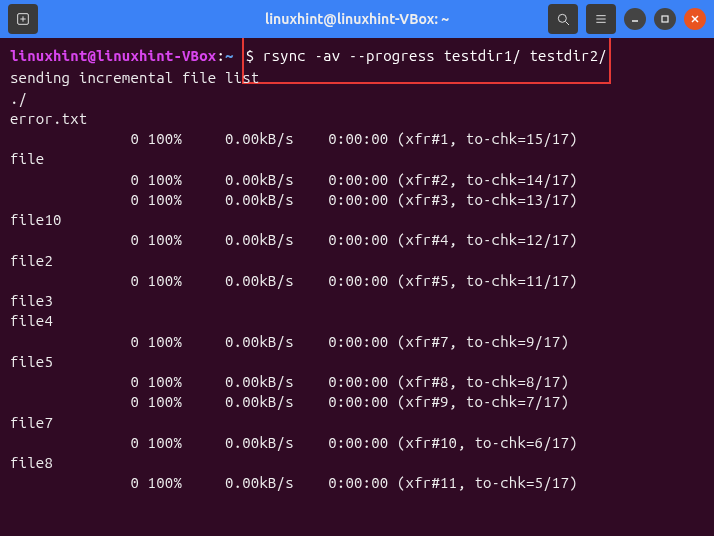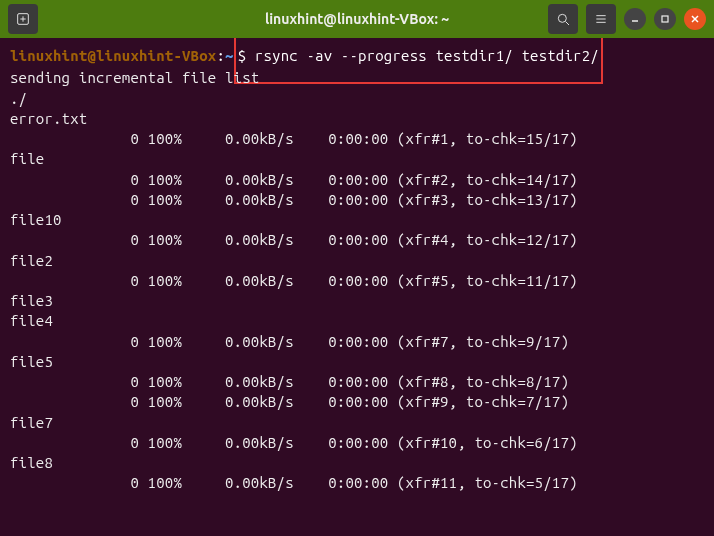--- a/index.html
+++ b/index.html
@@ -11,21 +11,21 @@
       background: #300a24;
       font-family: 'Ubuntu Mono', 'DejaVu Sans Mono', monospace;
       font-size: 15px;
       width: 714px;
       height: 536px;
       overflow: hidden;
       color: #ffffff;
     }
     .titlebar {
       height: 38px;
-      background: #4d7c0f;
+      background: #3b82f6;
       display: flex;
       align-items: center;
       padding: 0 8px;
       gap: 10px;
       position: relative;
     }
     .titlebar-btn {
       width: 30px;
       height: 30px;
       border-radius: 4px;
@@ -65,34 +65,35 @@
     .win-close {
       background: #e95420;
       color: #fff;
     }
     .terminal {
       padding: 8px 10px;
       line-height: 1.35;
       letter-spacing: 0.2px;
     }
     .prompt-host {
-      color: #a16207;
+      color: #d946ef;
       font-weight: bold;
     }
     .prompt-tilde {
       color: #5f9ee7;
       font-weight: bold;
     }
     .cmd-text {
       color: #ffffff;
     }
     .highlight-box {
       border: 2px solid #e53935;
       display: inline;
       padding: 18px 2px;
+      margin-left: 8px;
     }
     .prompt-line {
       margin-bottom: 2px;
     }
     .output-line {
       color: #eeeeee;
       white-space: pre;
     }
     .tab-icon svg, .search-icon svg, .menu-icon svg {
       width: 16px;

